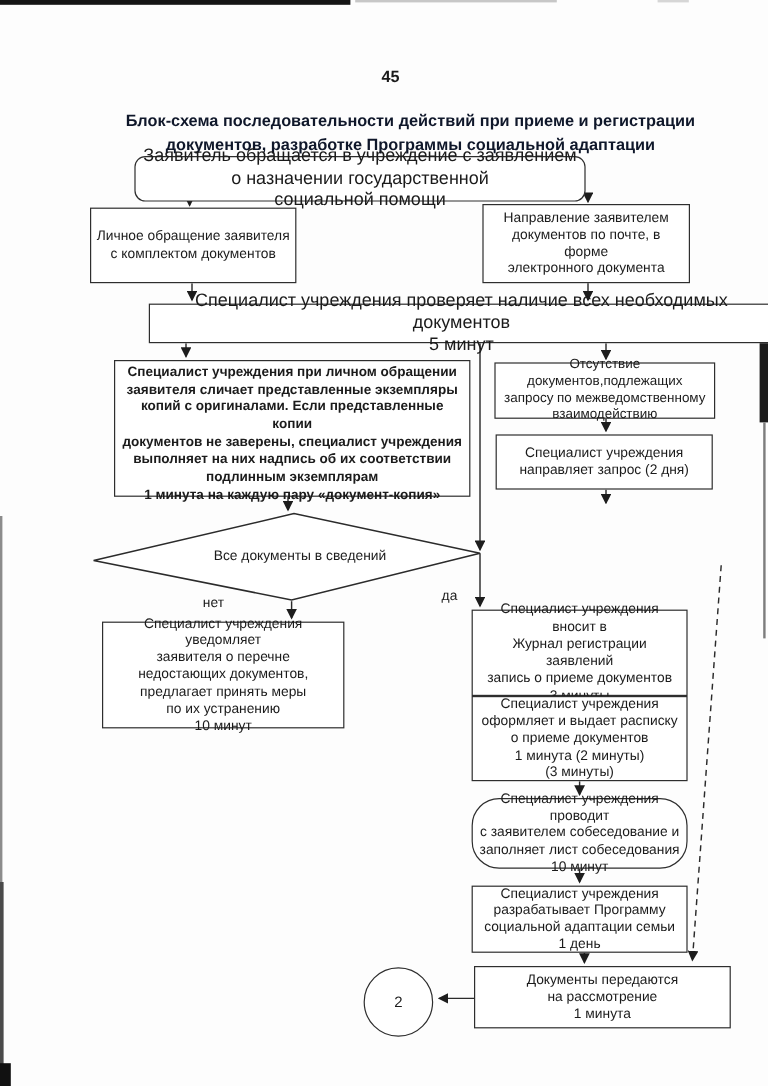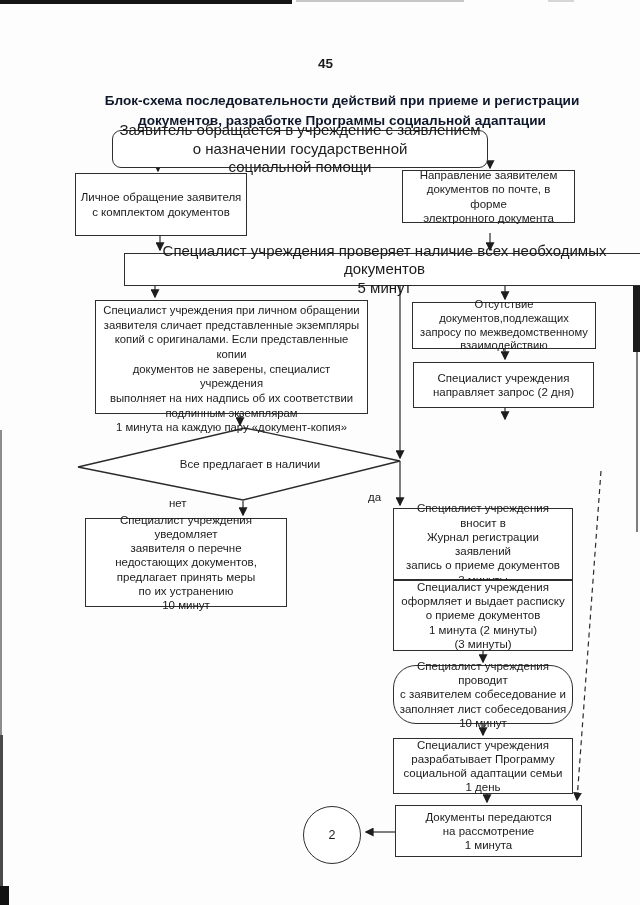--- a/index.html
+++ b/index.html
@@ -82,44 +82,44 @@
   <div class="page-number" style="left:318px;top:56px;width:56px;">45</div>
   <div class="title" style="left:58px;top:91px;width:568px;">Блок-схема последовательности действий при приеме и регистрации
 документов, разработке Программы социальной адаптации</div>
 
   <div class="node rounded" style="left:112px;top:130px;width:376px;height:38px;font-size:15px;">Заявитель обращается в учреждение с заявлением о назначении государственной
 социальной помощи</div>
 
   <div class="node" style="left:75px;top:173px;width:172px;height:63px;">Личное обращение заявителя
 с комплектом документов</div>
 
-  <div class="node" style="left:402px;top:170px;width:173px;height:53px;">Направление заявителем
+  <div class="node" style="left:402px;top:170px;width:173px;height:66px;">Направление заявителем
 документов по почте, в форме
 электронного документа</div>
 
   <div class="node" style="left:124px;top:253px;width:521px;height:33px;font-size:15px;">Специалист учреждения проверяет наличие всех необходимых документов
 5 минут</div>
 
-  <div class="node" style="left:95px;top:300px;width:273px;height:114px;font-size:11.3px;line-height:1.3;align-items:flex-start;">Специалист учреждения при личном обращении
+  <div class="node" style="left:95px;top:300px;width:297px;height:114px;font-size:11.3px;line-height:1.3;align-items:flex-start;font-weight:bold;">Специалист учреждения при личном обращении
 заявителя сличает представленные экземпляры
 копий с оригиналами. Если представленные копии
 документов не заверены, специалист учреждения
 выполняет на них надпись об их соответствии
 подлинным экземплярам
 1 минута на каждую пару «документ-копия»</div>
 
   <div class="node" style="left:412px;top:302px;width:184px;height:47px;font-size:11.2px;padding:10px 1px;">Отсутствие документов,подлежащих
 запросу по межведомственному
 взаимодействию</div>
 
   <div class="node" style="left:413px;top:362px;width:181px;height:46px;">Специалист учреждения
 направляет запрос (2 дня)</div>
 
 
-  <div class="diamond-label" style="left:160px;top:458px;width:180px;">Все предлагает в наличии</div>
+  <div class="diamond-label" style="left:160px;top:458px;width:180px;">Все документы в сведений</div>
 
   <div class="branch-label" style="left:141px;top:497px;margin-left:28px;">нет</div>
   <div class="branch-label" style="left:368px;top:491px;">да</div>
 
   <div class="node" style="left:85px;top:518px;width:202px;height:89px;">Специалист учреждения уведомляет
 заявителя о перечне
 недостающих документов,
 предлагает принять меры
 по их устранению
 10 минут</div>
@@ -138,19 +138,19 @@
   <div class="node" style="left:393px;top:665px;width:180px;height:59px;border-radius:23px;">Специалист учреждения проводит
 с заявителем собеседование и
 заполняет лист собеседования
 10 минут</div>
 
   <div class="node" style="left:393px;top:738px;width:180px;height:56px;">Специалист учреждения
 разрабатывает Программу
 социальной адаптации семьи
 1 день</div>
 
-  <div class="node" style="left:395px;top:805px;width:187px;height:52px;">Документы передаются
+  <div class="node" style="left:395px;top:805px;width:214px;height:52px;">Документы передаются
 на рассмотрение
 1 минута</div>
 
   <div class="connector-circle" style="left:303px;top:806px;">2</div>
 
 </div>
 
 </body></html>

